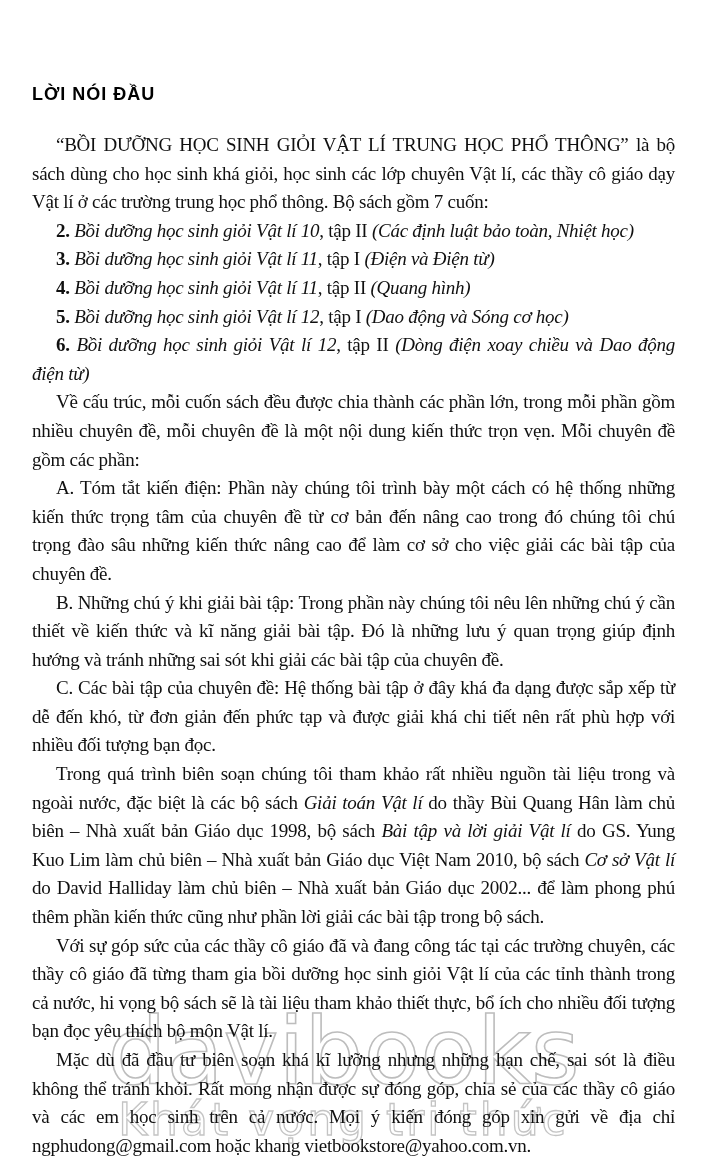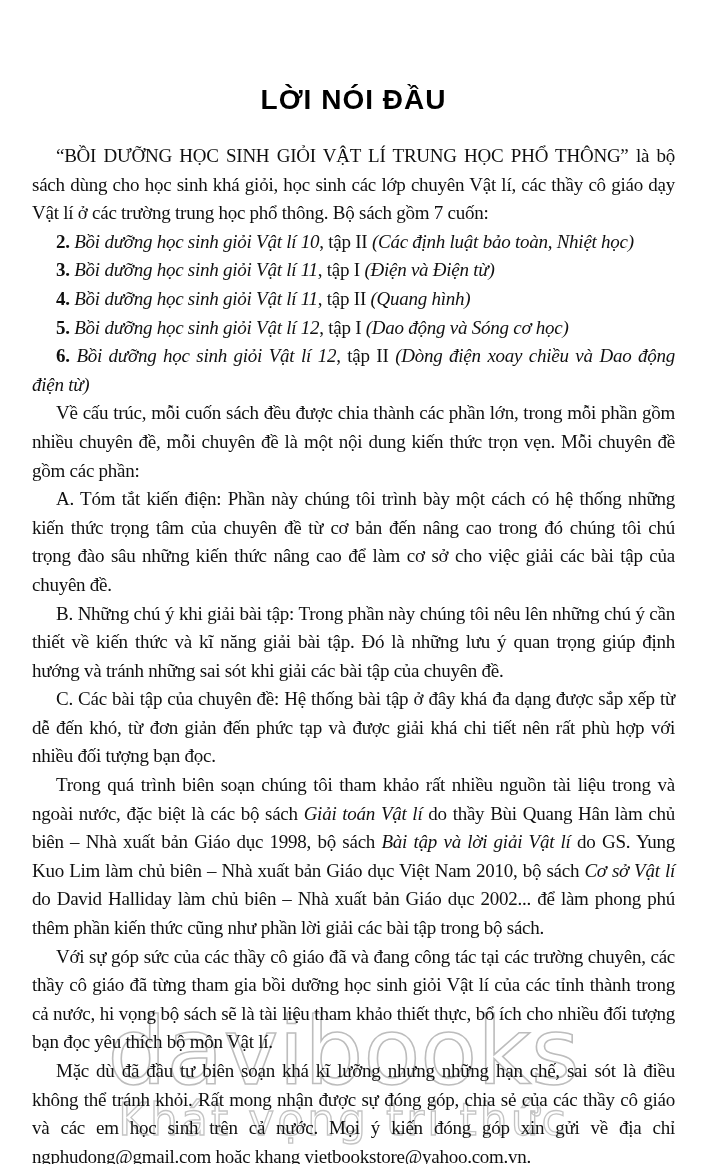--- a/index.html
+++ b/index.html
@@ -15,24 +15,23 @@
   .page {
     position: relative;
     width: 703px;
     height: 1164px;
     background: #ffffff;
     padding: 84px 28px 0 32px;
   }
   .page-title {
     position: relative;
     z-index: 1;
-    text-align: center;
     font-family: "Liberation Sans", sans-serif;
     font-weight: bold;
-    font-size: 28px;
+    font-size: 18px;
     letter-spacing: 1px;
     color: #000000;
     margin-bottom: 26px;
   }
   .document-body {
     position: relative;
     z-index: 1;
     font-size: 19px;
     line-height: 28.6px;
     letter-spacing: -0.25px;

